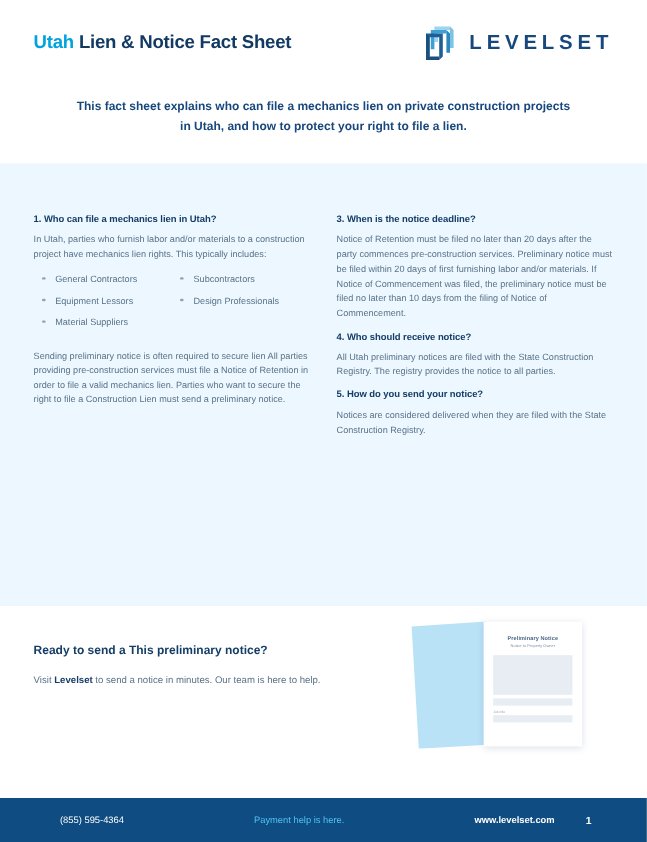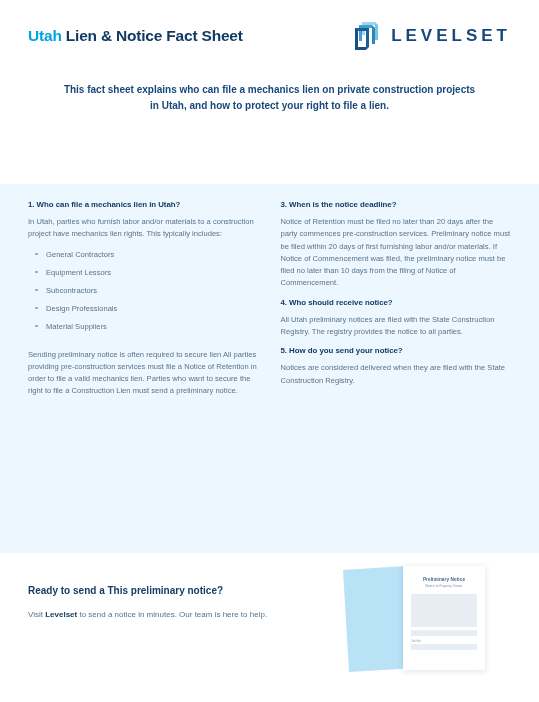--- a/index.html
+++ b/index.html
@@ -19,21 +19,21 @@
     width: 539px;
     height: 702px;
     position: relative;
     display: flex;
     flex-direction: column;
     background: #ffffff;
   }
 
   
   .header {
-    height: 184px;
+    height: 136px;
     background: #ffffff;
     position: relative;
     flex: 0 0 auto;
   }
   .header-top {
     display: flex;
     align-items: center;
     justify-content: space-between;
     padding: 20px 28px 0 28px;
   }
@@ -72,21 +72,21 @@
     font-weight: bold;
     line-height: 1.55;
     color: #17477c;
   }
 
   
   .content {
     background: #ecf7ff;
     flex: 0 0 auto;
     height: 369px;
-    padding: 16px 28px 0 28px;
+    padding: 42px 28px 0 28px;
     box-sizing: border-box;
     display: flex;
     gap: 22px;
   }
   .col {
     flex: 1 1 0;
     min-width: 0;
   }
   .qheading {
     font-size: 7.9px;
@@ -101,21 +101,20 @@
     line-height: 1.62;
     color: #5a7388;
     margin: 0 0 8px 0;
   }
   .bullets {
     display: flex;
     flex-wrap: wrap;
     margin: 3px 0 10px 0;
     padding: 0;
     list-style: none;
-    flex-direction: column;
   }
   .bullets li {
     width: 50%;
     box-sizing: border-box;
     font-size: 7.6px;
     line-height: 1.45;
     color: #5a7388;
     padding: 0 0 7px 18px;
     position: relative;
   }
@@ -276,22 +275,22 @@
 
   <div class="content">
 
     <div class="col">
 
       <div class="qheading">1. Who can file a mechanics lien in Utah?</div>
       <p class="para">In Utah, parties who furnish labor and/or materials to a construction project have mechanics lien rights. This typically includes:</p>
 
       <ul class="bullets">
         <li>General Contractors</li>
+        <li>Subcontractors</li>
         <li>Equipment Lessors</li>
-        <li>Subcontractors</li>
         <li>Design Professionals</li>
         <li>Material Suppliers</li>
       </ul>
 
 
       <p class="para">Sending preliminary notice is often required to secure lien All parties providing pre-construction services must file a Notice of Retention in order to file a valid mechanics lien. Parties who want to secure the right to file a Construction Lien must send a preliminary notice.</p>
 
     </div>
 
     <div class="col">
@@ -323,14 +322,22 @@
         <div class="doc-sub">Notice to Property Owner</div>
         <div class="doc-block"></div>
         <div class="doc-bar"></div>
         <div class="doc-label">Job Info</div>
         <div class="doc-bar"></div>
       </div>
     </div>
 
   </div>
 
+  <div class="footer">
+    <div class="footer-phone">(855) 595-4364</div>
+    <div class="footer-tag">Payment help is here.</div>
+    <div class="footer-right">
+      <span class="footer-url">www.levelset.com</span>
+      <span class="footer-page">1</span>
+    </div>
+  </div>
 
 </div>
 
 </body></html>

